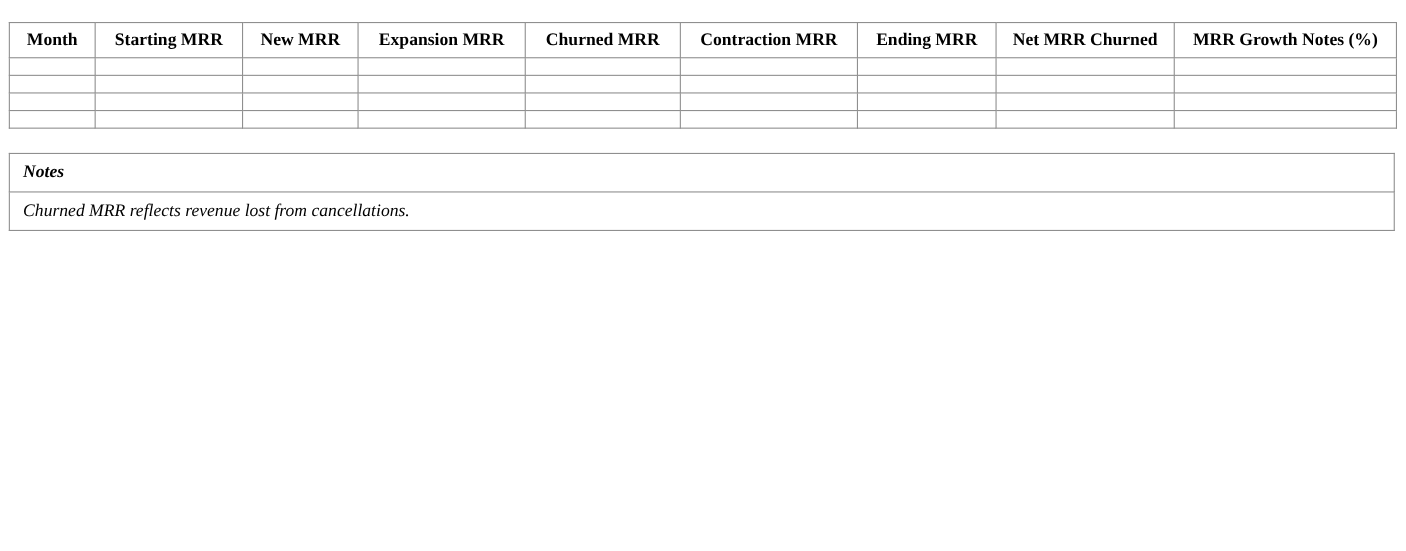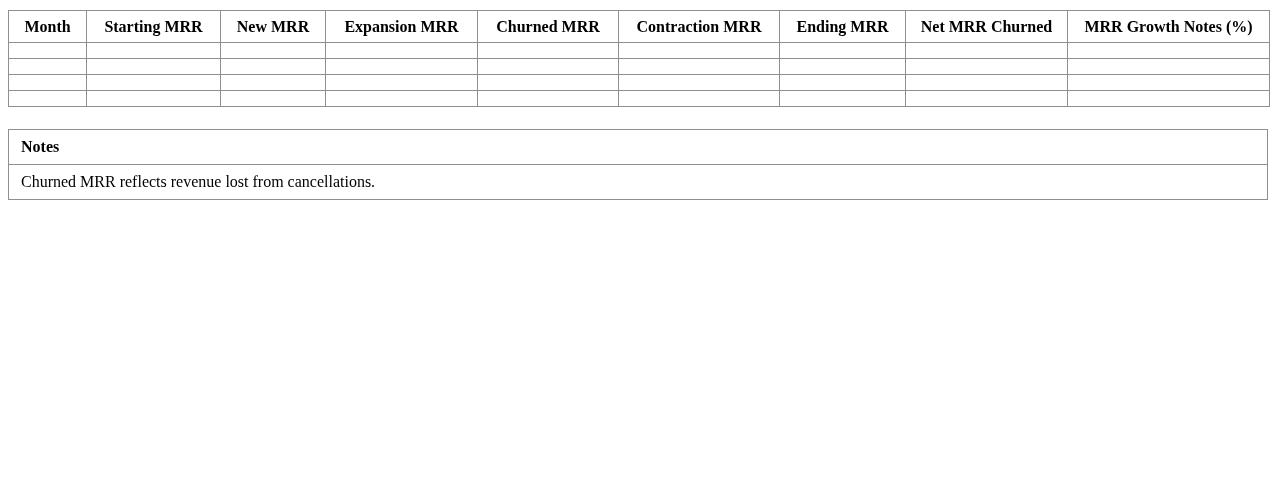--- a/index.html
+++ b/index.html
@@ -21,21 +21,21 @@
     background:var(--bg-color);
     overflow:hidden;
   }
   table{
     border-collapse:collapse;
     table-layout:fixed;
     empty-cells:show;
   }
   
   .mrr-table{
-    margin:10px 0 0 8px;
+    margin:20px 0 0 8px;
     width:1261px;
   }
   .mrr-table th{
     border:1px solid var(--border-color);
     font-size:16px;
     font-weight:bold;
     text-align:center;
     vertical-align:middle;
     height:32px;
     padding:0 2px;
@@ -45,20 +45,21 @@
   .mrr-table td{
     border:1px solid var(--border-color);
     height:16px;
     padding:0;
     font-size:12px;
   }
   
   .notes-table{
     margin:22px 0 13px 8px;
     width:1259px;
+    font-style:italic;
   }
   .notes-table th,
   .notes-table td{
     border:1px solid var(--border-color);
     font-size:16px;
     text-align:left;
     vertical-align:middle;
     height:35px;
     padding:0 6px 0 12px;
     white-space:nowrap;

